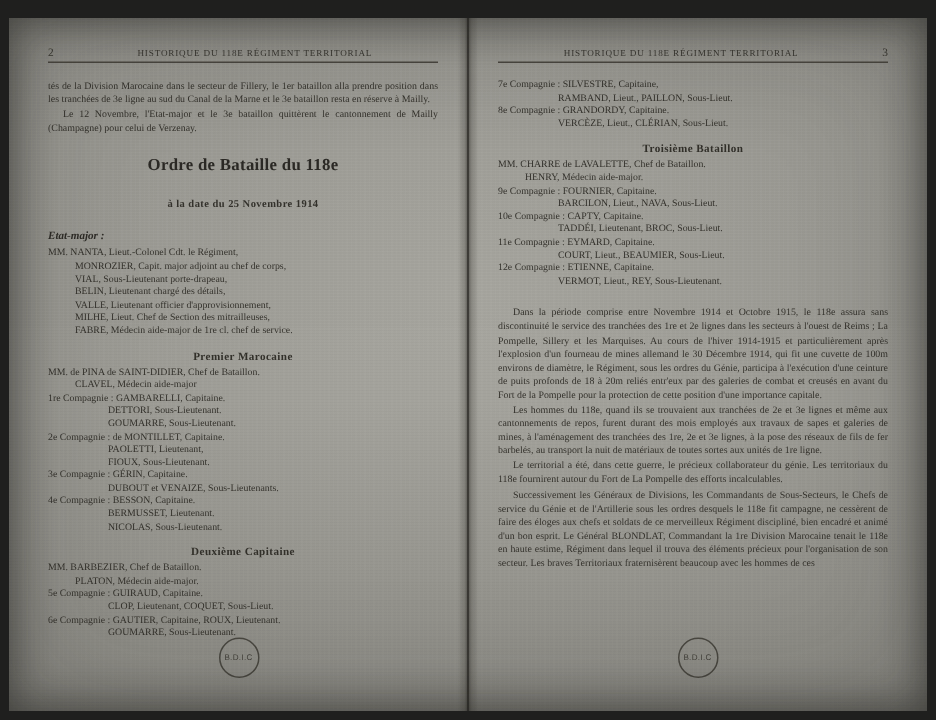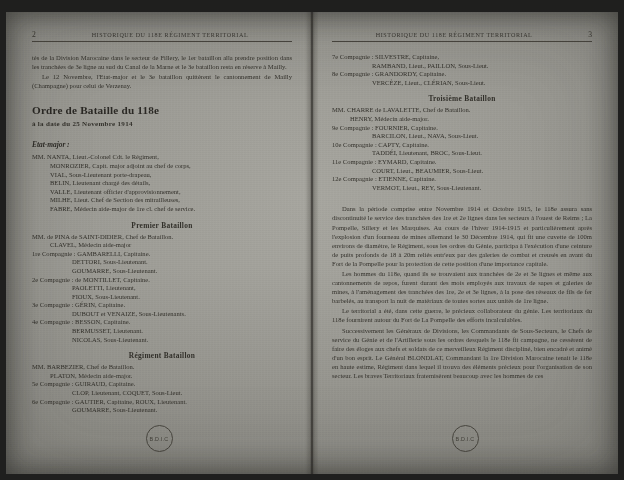--- a/index.html
+++ b/index.html
@@ -108,34 +108,34 @@
     font-size: 6.6px;
     line-height: 9.1px;
     text-align: justify;
     color: #34322c;
     text-indent: 10px;
     margin-bottom: 1px;
   }
   p.body.noindent { text-indent: 0; }
 
   
-  .title-block { text-align: left; margin: 14px 0 12px; }
+  .title-block { text-align: center; margin: 14px 0 12px; }
   .title-main {
     font-family: "Liberation Serif", serif;
     font-weight: bold;
     font-size: 11.2px;
     letter-spacing: .2px;
     color: #2b2925;
   }
   .title-sub {
     font-weight: bold;
     font-size: 7px;
     letter-spacing: .3px;
     color: #34322c;
-    margin-top: 4px;
+    margin-top: 16px;
   }
 
   .section-label {
     font-weight: bold;
     font-size: 7.4px;
     color: #2e2c27;
     margin: 6px 0 4px 0;
     font-style: italic;
   }
 
@@ -213,38 +213,38 @@
       <ul class="roster">
         <li class="lvl0">MM.   NANTA, Lieut.-Colonel Cdt. le Régiment,</li>
         <li class="lvl1">MONROZIER, Capit. major adjoint au chef de corps,</li>
         <li class="lvl1">VIAL, Sous-Lieutenant porte-drapeau,</li>
         <li class="lvl1">BELIN, Lieutenant chargé des détails,</li>
         <li class="lvl1">VALLE, Lieutenant officier d'approvisionnement,</li>
         <li class="lvl1">MILHE, Lieut. Chef de Section des mitrailleuses,</li>
         <li class="lvl1">FABRE, Médecin aide-major de 1re cl. chef de service.</li>
       </ul>
 
-      <div class="bat-head">Premier Bataillon</div>
+      <div class="bat-head">Premier Marocaine</div>
       <ul class="roster">
         <li class="lvl0">MM.  de PINA de SAINT-DIDIER, Chef de Bataillon.</li>
         <li class="lvl1">CLAVEL, Médecin aide-major</li>
         <li class="lvl0">1re Compagnie : GAMBARELLI, Capitaine.</li>
         <li class="lvl2">DETTORI, Sous-Lieutenant.</li>
         <li class="lvl2">GOUMARRE, Sous-Lieutenant.</li>
         <li class="lvl0">2e Compagnie : de MONTILLET, Capitaine.</li>
         <li class="lvl2">PAOLETTI, Lieutenant,</li>
         <li class="lvl2">FIOUX, Sous-Lieutenant.</li>
         <li class="lvl0">3e Compagnie : GÉRIN, Capitaine.</li>
         <li class="lvl2">DUBOUT et VENAIZE, Sous-Lieutenants.</li>
         <li class="lvl0">4e Compagnie : BESSON, Capitaine.</li>
         <li class="lvl2">BERMUSSET, Lieutenant.</li>
         <li class="lvl2">NICOLAS, Sous-Lieutenant.</li>
       </ul>
 
-      <div class="bat-head">Régiment Bataillon</div>
+      <div class="bat-head">Deuxième Capitaine</div>
       <ul class="roster">
         <li class="lvl0">MM.  BARBEZIER, Chef de Bataillon.</li>
         <li class="lvl1">PLATON, Médecin aide-major.</li>
         <li class="lvl0">5e Compagnie : GUIRAUD, Capitaine.</li>
         <li class="lvl2">CLOP, Lieutenant, COQUET, Sous-Lieut.</li>
         <li class="lvl0">6e Compagnie : GAUTIER, Capitaine, ROUX, Lieutenant.</li>
         <li class="lvl2">GOUMARRE, Sous-Lieutenant.</li>
       </ul>
 
       <div class="stamp-wrap">

